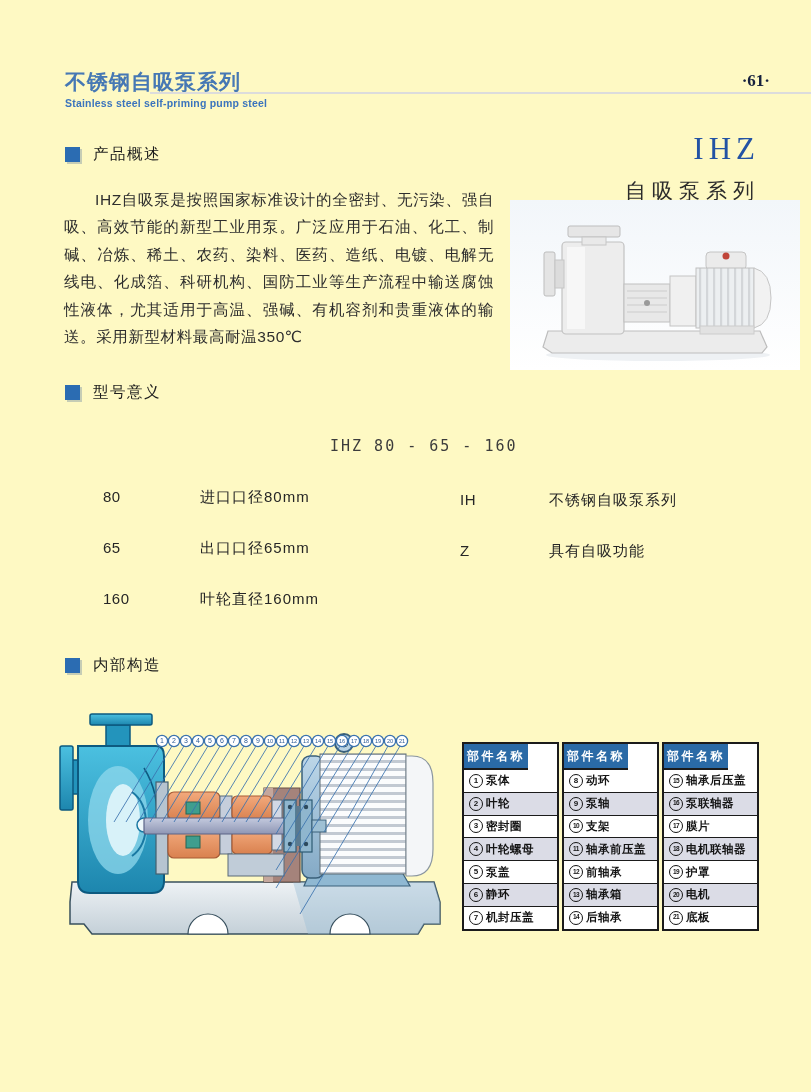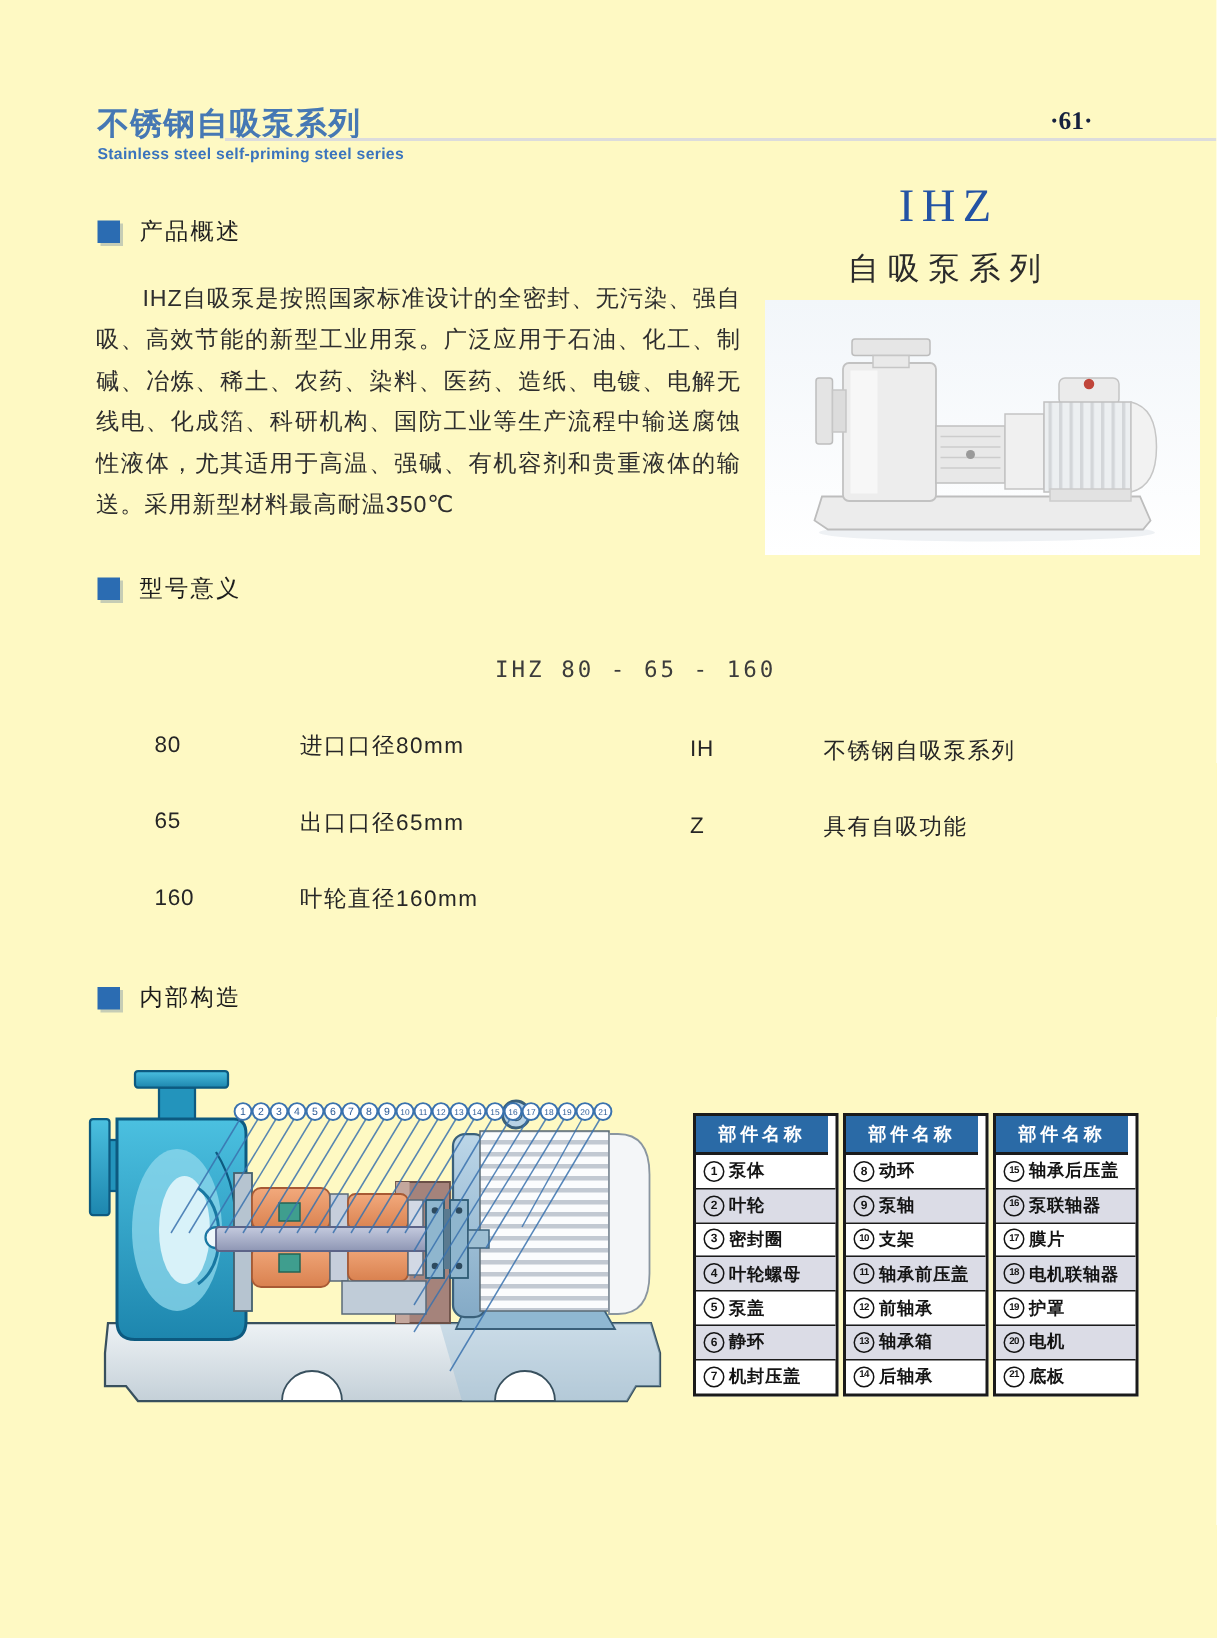--- a/index.html
+++ b/index.html
@@ -6,65 +6,65 @@
   #page{
     position:relative; width:811px; height:1092px; background:#fef9c3;
     font-family:"Liberation Sans","DejaVu Sans",sans-serif; overflow:hidden;
   }
   
   .hdr-title{position:absolute;left:65px;top:68px;font-size:21px;font-weight:600;
     color:#4678b4;letter-spacing:1px;}
   .hdr-line{position:absolute;left:150px;top:92px;width:661px;height:2px;background:#dcdcdc;}
   .hdr-sub{position:absolute;left:65px;top:97px;font-size:10.5px;font-weight:bold;
     color:#3b74bd;letter-spacing:.2px;}
-  .page-num{position:absolute;left:700px;top:71px;width:70px;text-align:left;
+  .page-num{position:absolute;left:700px;top:71px;width:70px;text-align:right;
     font-family:"Liberation Serif","DejaVu Serif",serif;font-weight:bold;font-size:17px;color:#16213e;}
   
   .section{position:absolute;display:flex;align-items:center;gap:13px;}
   .bullet{width:15px;height:15px;background:#2b6cb2;box-shadow:2px 2px 0 rgba(130,150,165,.45);}
   .sec-label{font-size:15.5px;color:#1d1d1d;letter-spacing:1.5px;}
   
   .overview-text{position:absolute;left:64px;top:170px;width:430px;font-size:15.5px;
     line-height:27.6px;color:#2e2e2e;text-align:justify;text-indent:2em;letter-spacing:.6px;}
-  .product-head{position:absolute;left:505px;top:119px;width:255px;text-align:center;}
+  .product-head{position:absolute;left:505px;top:131px;width:255px;text-align:right;}
   .ihz{font-family:"Liberation Serif","DejaVu Serif",serif;font-size:31px;color:#2353a4;
     letter-spacing:5px;font-weight:500;}
   .series{font-size:21px;color:#2b2b2b;letter-spacing:6px;margin-top:10px;}
   .photo-wrap{position:absolute;left:510px;top:200px;}
   
   .model-code{position:absolute;left:330px;top:437px;font-family:"DejaVu Sans Mono","Liberation Mono",monospace;
     font-size:15px;color:#3c3c3c;letter-spacing:2px;}
   .mrow{position:absolute;font-size:15px;color:#262626;}
   .mkey{position:absolute;left:0;width:44px;text-align:left;letter-spacing:.5px;}
   .mval{position:absolute;letter-spacing:1px;white-space:nowrap;}
   
   .diagram-wrap{position:absolute;left:58px;top:696px;}
   .parts-table{position:absolute;left:462px;top:742px;display:flex;gap:3px;}
   .pt-col{border:2px solid #1b1b1b;background:#fff;}
-  .pt-header{width:88px;height:24px;background:#2a6aa6;color:#fff;font-size:12px;font-weight:bold;
+  .pt-header{width:64px;height:24px;background:#2a6aa6;color:#fff;font-size:12px;font-weight:bold;
     letter-spacing:2.5px;display:flex;align-items:center;justify-content:center;
     border-bottom:2px solid #1b1b1b;}
   .pt-cell{width:88px;height:21.8px;display:flex;align-items:center;padding-left:5px;
     box-sizing:content-box;font-size:11.5px;font-weight:600;color:#141414;white-space:nowrap;}
   .pt-cell + .pt-cell{border-top:1.8px solid #1b1b1b;}
   .pt-col > .pt-cell:nth-child(odd){background:#dbdce6;}
   .cnum{flex:0 0 auto;width:12px;height:12px;border:1.2px solid #141414;border-radius:50%;
     display:inline-flex;align-items:center;justify-content:center;font-size:8px;font-weight:bold;
     margin-right:3px;background:transparent;line-height:1;}
   .cnum.two{font-size:6.5px;letter-spacing:-.5px;}
   .plabel{letter-spacing:.5px;}
 </style>
 </head>
 <body>
 
 <div id="page">
 
   <div class="hdr-title">不锈钢自吸泵系列</div>
   <div class="hdr-line"></div>
-  <div class="hdr-sub">Stainless steel self-priming steel series</div>
+  <div class="hdr-sub">Stainless steel self-priming pump steel</div>
   <div class="page-num">·61·</div>
 
   <div class="section" style="left:65px;top:144px;justify-content:flex-end;">
     <span class="bullet"></span>
     <span class="sec-label">产品概述</span>
   </div>
   <p class="overview-text">IHZ自吸泵是按照国家标准设计的全密封、无污染、强自吸、高效节能的新型工业用泵。广泛应用于石油、化工、制碱、冶炼、稀土、农药、染料、医药、造纸、电镀、电解无线电、化成箔、科研机构、国防工业等生产流程中输送腐蚀性液体，尤其适用于高温、强碱、有机容剂和贵重液体的输送。采用新型材料最高耐温350℃</p>
 
   <div class="product-head">
     <div class="ihz">IHZ</div>

